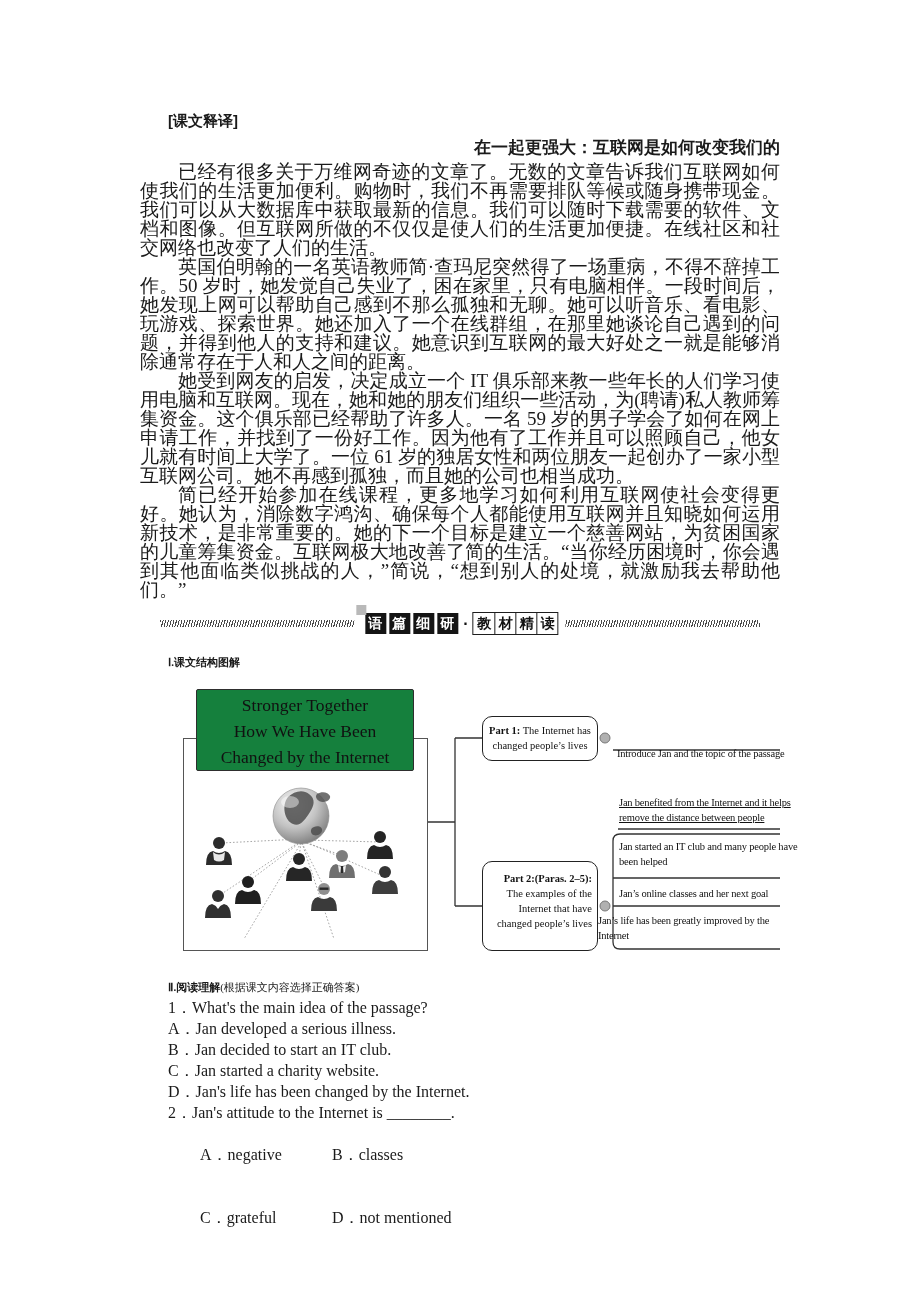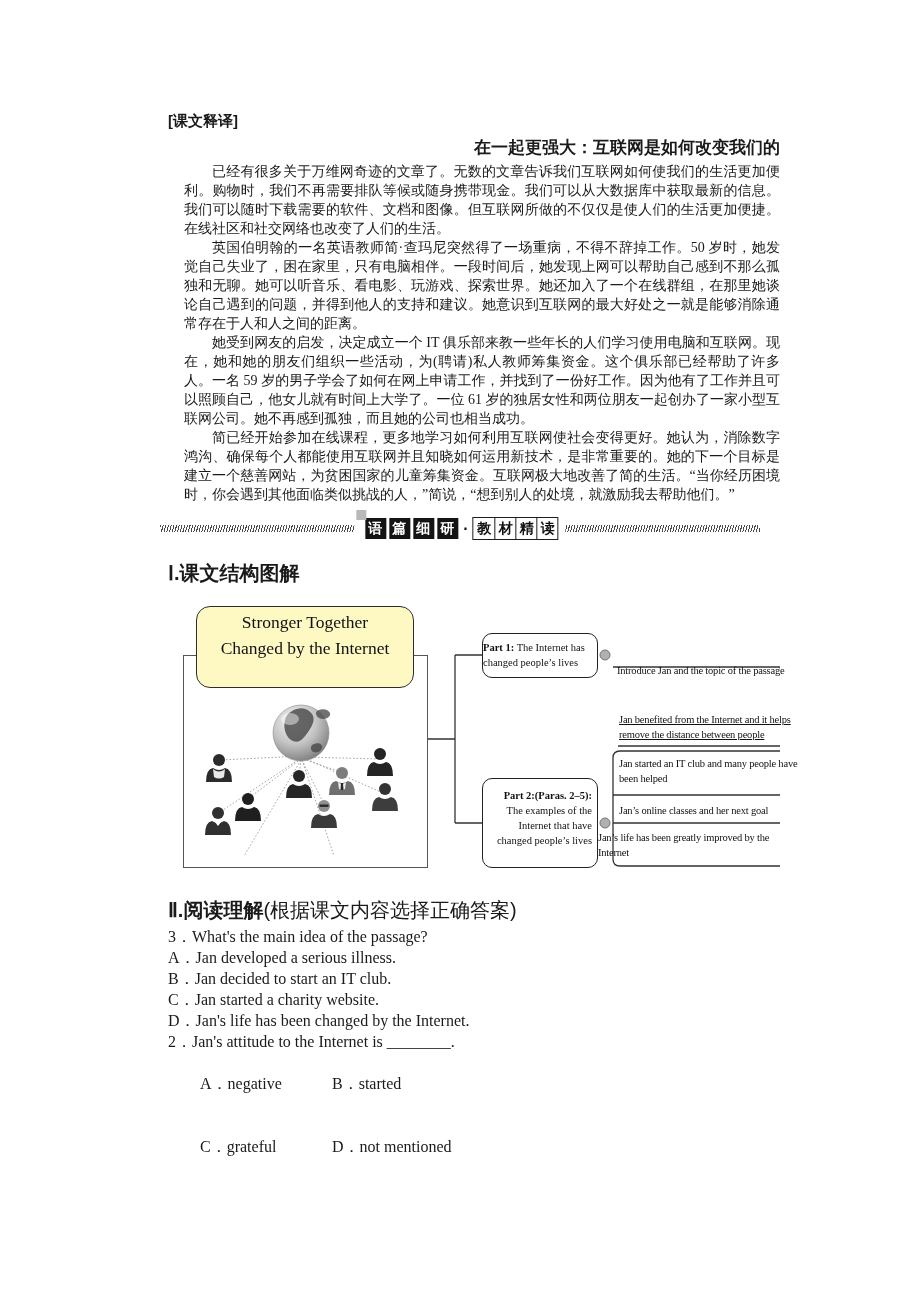--- a/index.html
+++ b/index.html
@@ -10,52 +10,52 @@
     background: #ffffff;
     color: #1a1a1a;
     font-family: "Liberation Serif", "DejaVu Serif", serif;
     overflow: hidden;
     padding-left: 33px;
   }
   .content { position: absolute; left: 140px; top: 112px; width: 640px; }
 
   .tag { font-family: "Liberation Sans", sans-serif; font-weight: 700; font-size: 15px; margin-left: 28px; }
   .doc-title { text-align: right; font-family: "Liberation Sans", sans-serif; font-weight: 700; font-size: 17px; margin: 5px 0 3px 0; }
-  .para { font-size: 14px; line-height: 19px; text-align: justify; text-indent: 2em; margin-left: 44px; }
+  .para { font-size: 19px; line-height: 19px; text-align: justify; text-indent: 2em; }
 
   
   .banner { position: relative; height: 32px; margin-top: 8px; }
   .hatch { position: absolute; left: 20px; right: 20px; top: 13px; height: 7px;
            background: repeating-linear-gradient(105deg, #4a4a4a 0px, #4a4a4a 1px, #ffffff 1px, #ffffff 2.6px); }
   .banner-label { position: absolute; left: 50%; top: 2px; transform: translateX(-50%);
                   background: #ffffff; padding: 3px 7px 3px 9px; display: flex; align-items: center; }
   .gray-sq { position: absolute; left: 2px; top: -4px; width: 10px; height: 10px; background: #b9b9b9; }
   .dk-box { width: 21px; height: 21px; background: #141414; color: #ffffff;
             font: 700 14px/21px "Liberation Sans", sans-serif; text-align: center; margin: 0 1.5px; }
   .sep-dot { font: 700 16px/21px "Liberation Sans", sans-serif; margin: 0 4px; color:#111; }
   .lt-group { display: flex; border: 1.5px solid #1d1d1d; background:#fff; }
   .lt-box { width: 21px; height: 21px; font: 700 14px/21px "Liberation Sans", sans-serif;
             text-align: center; color:#111; border-left: 1px solid #1d1d1d; }
   .lt-box:first-child { border-left: none; }
 
-  .sec-heading { font-family: Liberation Sans, sans-serif; font-weight: 700; font-size: 20px;
+  .sec-heading { font-family: Liberation Serif, serif; font-weight: 700; font-size: 11px;
                  margin: 16px 0 0 28px; }
   .sec-heading .note { font-weight: 400; }
 
   
   .diagram { position: relative; height: 292px; margin-top: 6px; }
   .diagram svg.lines { position: absolute; left: 0; top: 0; }
   .outer-rect { position: absolute; left: 43px; top: 62px; width: 245px; height: 213px;
                 border: 1px solid #555; background: #fff; }
   .root-box { position: absolute; left: 56px; top: 13px; width: 218px; height: 82px;
-              background: #fef9c3; border: 1px solid #2e2e2e; border-radius: 14px;
+              background: #15803d; border: 1px solid #2e2e2e; border-radius: 2px;
               text-align: center; font-size: 17.5px; line-height: 26px; padding-top: 2px; color:#111; z-index: 2; }
   .part-box { position: absolute; background: #fff; border: 1.5px solid #222; border-radius: 10px;
               font-size: 10.5px; line-height: 15px; color:#111; z-index: 2; }
-  .part1 { left: 342px; top: 40px; width: 116px; height: 45px; text-align: left; padding-top: 6px; }
+  .part1 { left: 342px; top: 40px; width: 116px; height: 45px; text-align: center; padding-top: 6px; }
   .part2 { left: 342px; top: 185px; width: 116px; height: 90px; text-align: right; padding: 9px 5px 0 10px; }
   .part-prefix { font-weight: 700; }
   .part2 .part-prefix { display: block; }
   .leaf { position: absolute; width: 194px; font-size: 10.5px; line-height: 15px; letter-spacing: -0.2px; color:#111; }
   .leaf1 { left: 477px; top: 50px; margin-top: 20px; }
   .leaf2 { left: 479px; top: 119px; text-decoration: underline; }
   .leaf3 { left: 479px; top: 163px; }
   .leaf4 { left: 479px; top: 210px; }
   .leaf5 { left: 458px; top: 237px; }
 
@@ -182,20 +182,21 @@
             <g transform="translate(201,138)">
               <circle cy="-5" r="6" fill="#333333"></circle>
                 <path d="M-13 17 Q-13 4 -6 3 Q0 7 6 3 Q13 4 13 17 Z" fill="#3d3d3d"></path>
             </g>
           </g>
         </svg>
       </div>
 
       <div class="root-box">
         <div>Stronger Together</div>
+        <div>How We Have Been</div>
         <div>Changed by the Internet</div>
       </div>
 
       <div class="part-box part1">
         <span class="part-prefix">Part 1:</span><span> The Internet has changed people’s lives</span>
       </div>
       <div class="part-box part2">
         <span class="part-prefix">Part 2:(Paras. 2–5):</span><span>The examples of the Internet that have changed people’s lives</span>
       </div>
 
@@ -204,28 +205,28 @@
       <div class="leaf leaf3">Jan started an IT club and many people have been helped</div>
       <div class="leaf leaf4">Jan’s online classes and her next goal</div>
       <div class="leaf leaf5">Jan’s life has been greatly improved by the Internet</div>
     </div>
 
     <div class="sec-heading" style="margin-top:12px;">
       <span>Ⅱ.阅读理解</span><span class="note">(根据课文内容选择正确答案)</span>
     </div>
 
     <div class="qblock">
-      <div class="qline">3．What's the main idea of the passage?</div>
+      <div class="qline">1．What's the main idea of the passage?</div>
       <div class="qline">A．Jan developed a serious illness.</div>
       <div class="qline">B．Jan decided to start an IT club.</div>
       <div class="qline">C．Jan started a charity website.</div>
       <div class="qline">D．Jan's life has been changed by the Internet.</div>
       <div class="qline">2．Jan's attitude to the Internet is ________.</div>
       <div class="qline">
-        <span class="opt-col1">A．negative</span><span>B．started</span>
+        <span class="opt-col1">A．negative</span><span>B．classes</span>
       </div>
       <div class="qline">
         <span class="opt-col1">C．grateful</span><span>D．not mentioned</span>
       </div>
     </div>
 
   </div>
 </div>
 
 </body></html>

